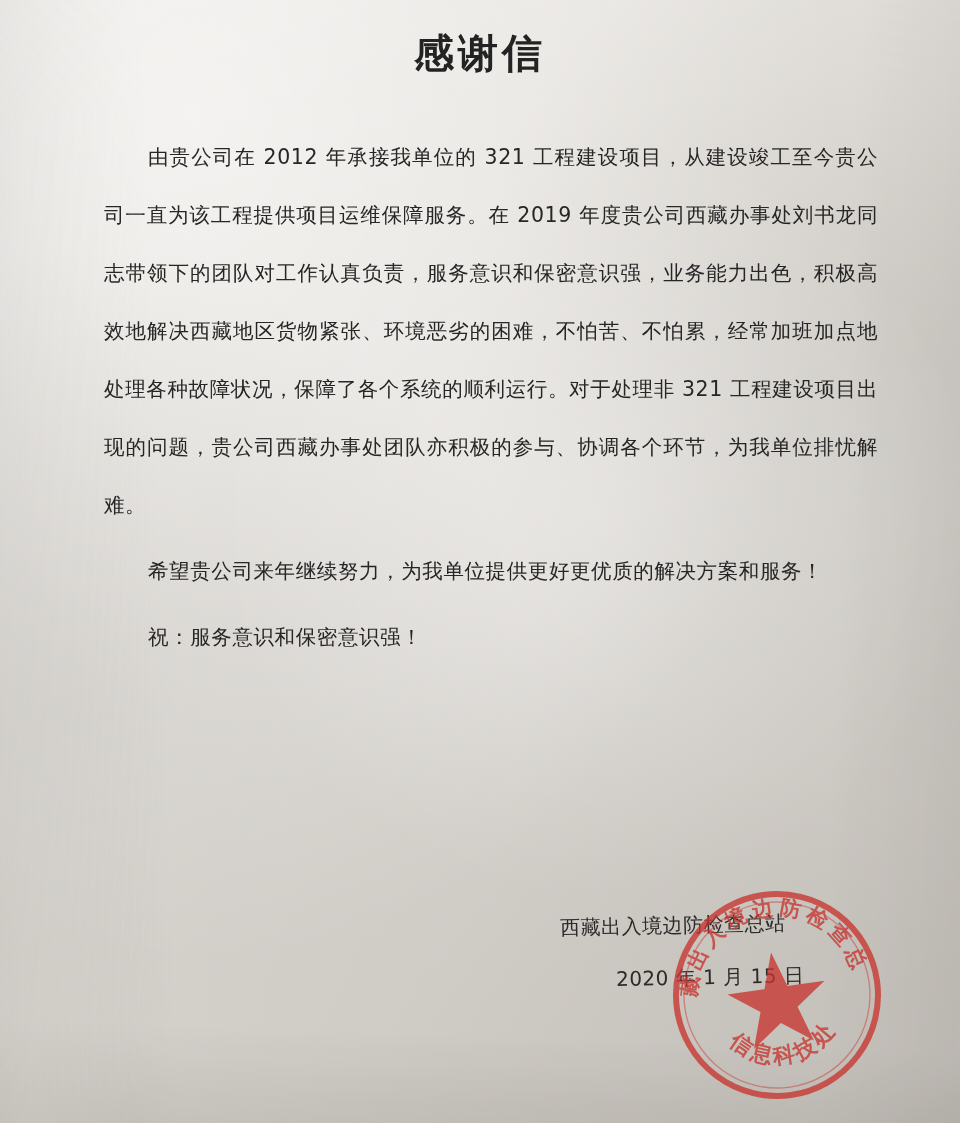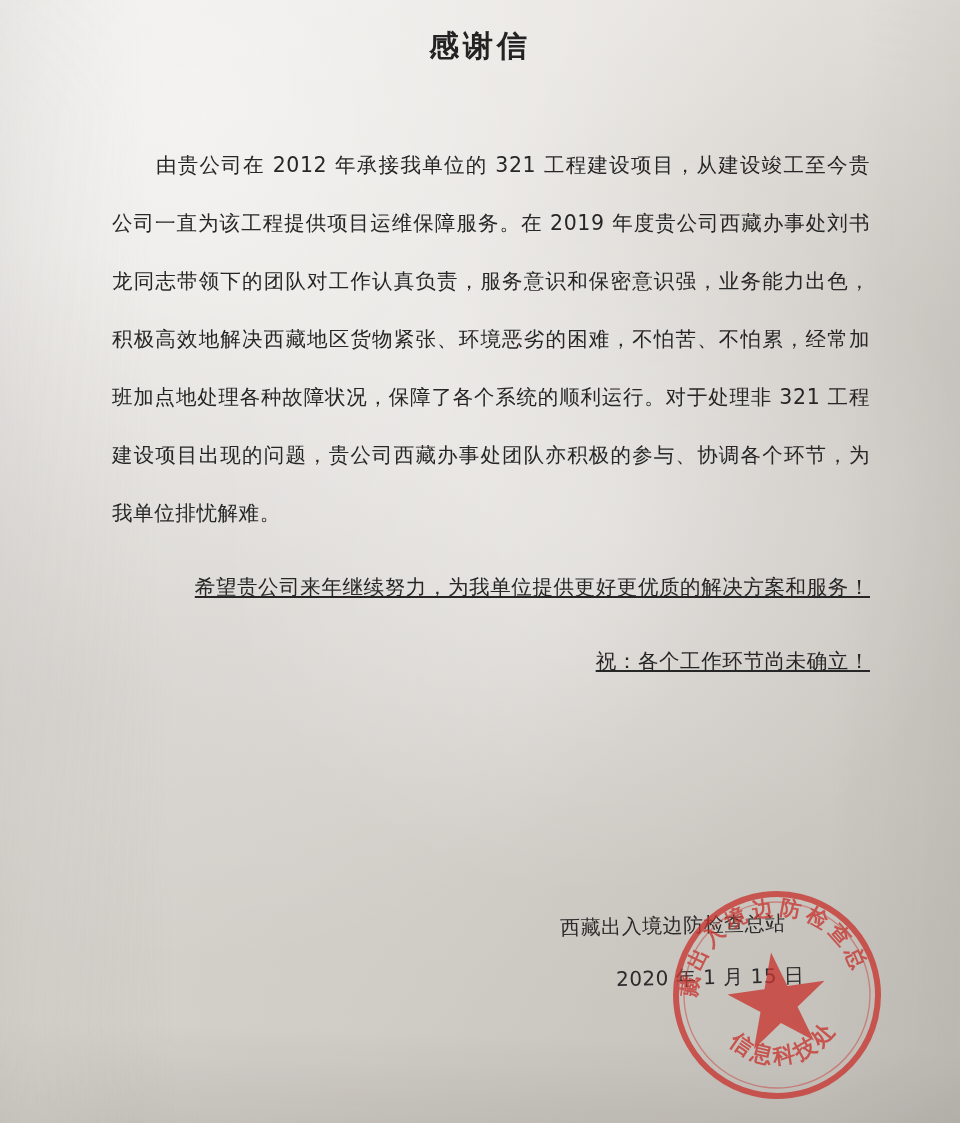--- a/index.html
+++ b/index.html
@@ -48,49 +48,48 @@
   }
 
   .doc-title {
     position: absolute;
     top: 26px;
     left: 0;
     width: 960px;
     text-align: center;
     font-family: "DejaVu Sans", sans-serif;
     font-weight: bold;
-    font-size: 30px;
+    font-size: 40px;
     letter-spacing: 4px;
     color: #232323;
   }
 
   .body-block {
     position: absolute;
     top: 120px;
     left: 96px;
     width: 790px;
     color: #262626;
     font-family: "DejaVu Sans", sans-serif;
     font-size: 20.5px;
     line-height: 58px;
     letter-spacing: 0.6px;
   }
   .salutation {
     margin: 0 0 4px 0;
     text-indent: 22px;
   }
   .para {
-    margin: 16px;
+    margin: 8px;
     text-indent: 44px;
     text-align: justify;
     text-justify: inter-ideograph;
   }
   .para.short {
-    text-align: right;
-    text-decoration: underline;
+    text-align: left;
   }
 
   .signature-block {
     position: absolute;
     left: 560px;
     top: 898px;
     width: 340px;
     font-family: "DejaVu Sans", sans-serif;
     font-size: 20px;
     color: #2b2b2b;
@@ -125,21 +124,21 @@
 
 <div class="page">
   <div class="texture"></div>
   <div class="texture2"></div>
 
   <div class="doc-title">感谢信</div>
 
   <div class="body-block">
     <p class="para">由贵公司在 2012 年承接我单位的 321 工程建设项目，从建设竣工至今贵公司一直为该工程提供项目运维保障服务。在 2019 年度贵公司西藏办事处刘书龙同志带领下的团队对工作认真负责，服务意识和保密意识强，业务能力出色，积极高效地解决西藏地区货物紧张、环境恶劣的困难，不怕苦、不怕累，经常加班加点地处理各种故障状况，保障了各个系统的顺利运行。对于处理非 321 工程建设项目出现的问题，贵公司西藏办事处团队亦积极的参与、协调各个环节，为我单位排忧解难。</p>
     <p class="para short">希望贵公司来年继续努力，为我单位提供更好更优质的解决方案和服务！</p>
-    <p class="para short">祝：各个工作环节尚未确立！</p>
+    <p class="para short">祝：服务意识和保密意识强！</p>
   </div>
 
   <div class="signature-block">
     <div class="sig-org">西藏出入境边防检查总站</div>
     <div class="sig-date">2020 年 1 月 15 日</div>
   </div>
 
   <div class="stamp">
     <svg width="218" height="218" viewBox="0 0 218 218" xmlns="http://www.w3.org/2000/svg">
       <defs>

